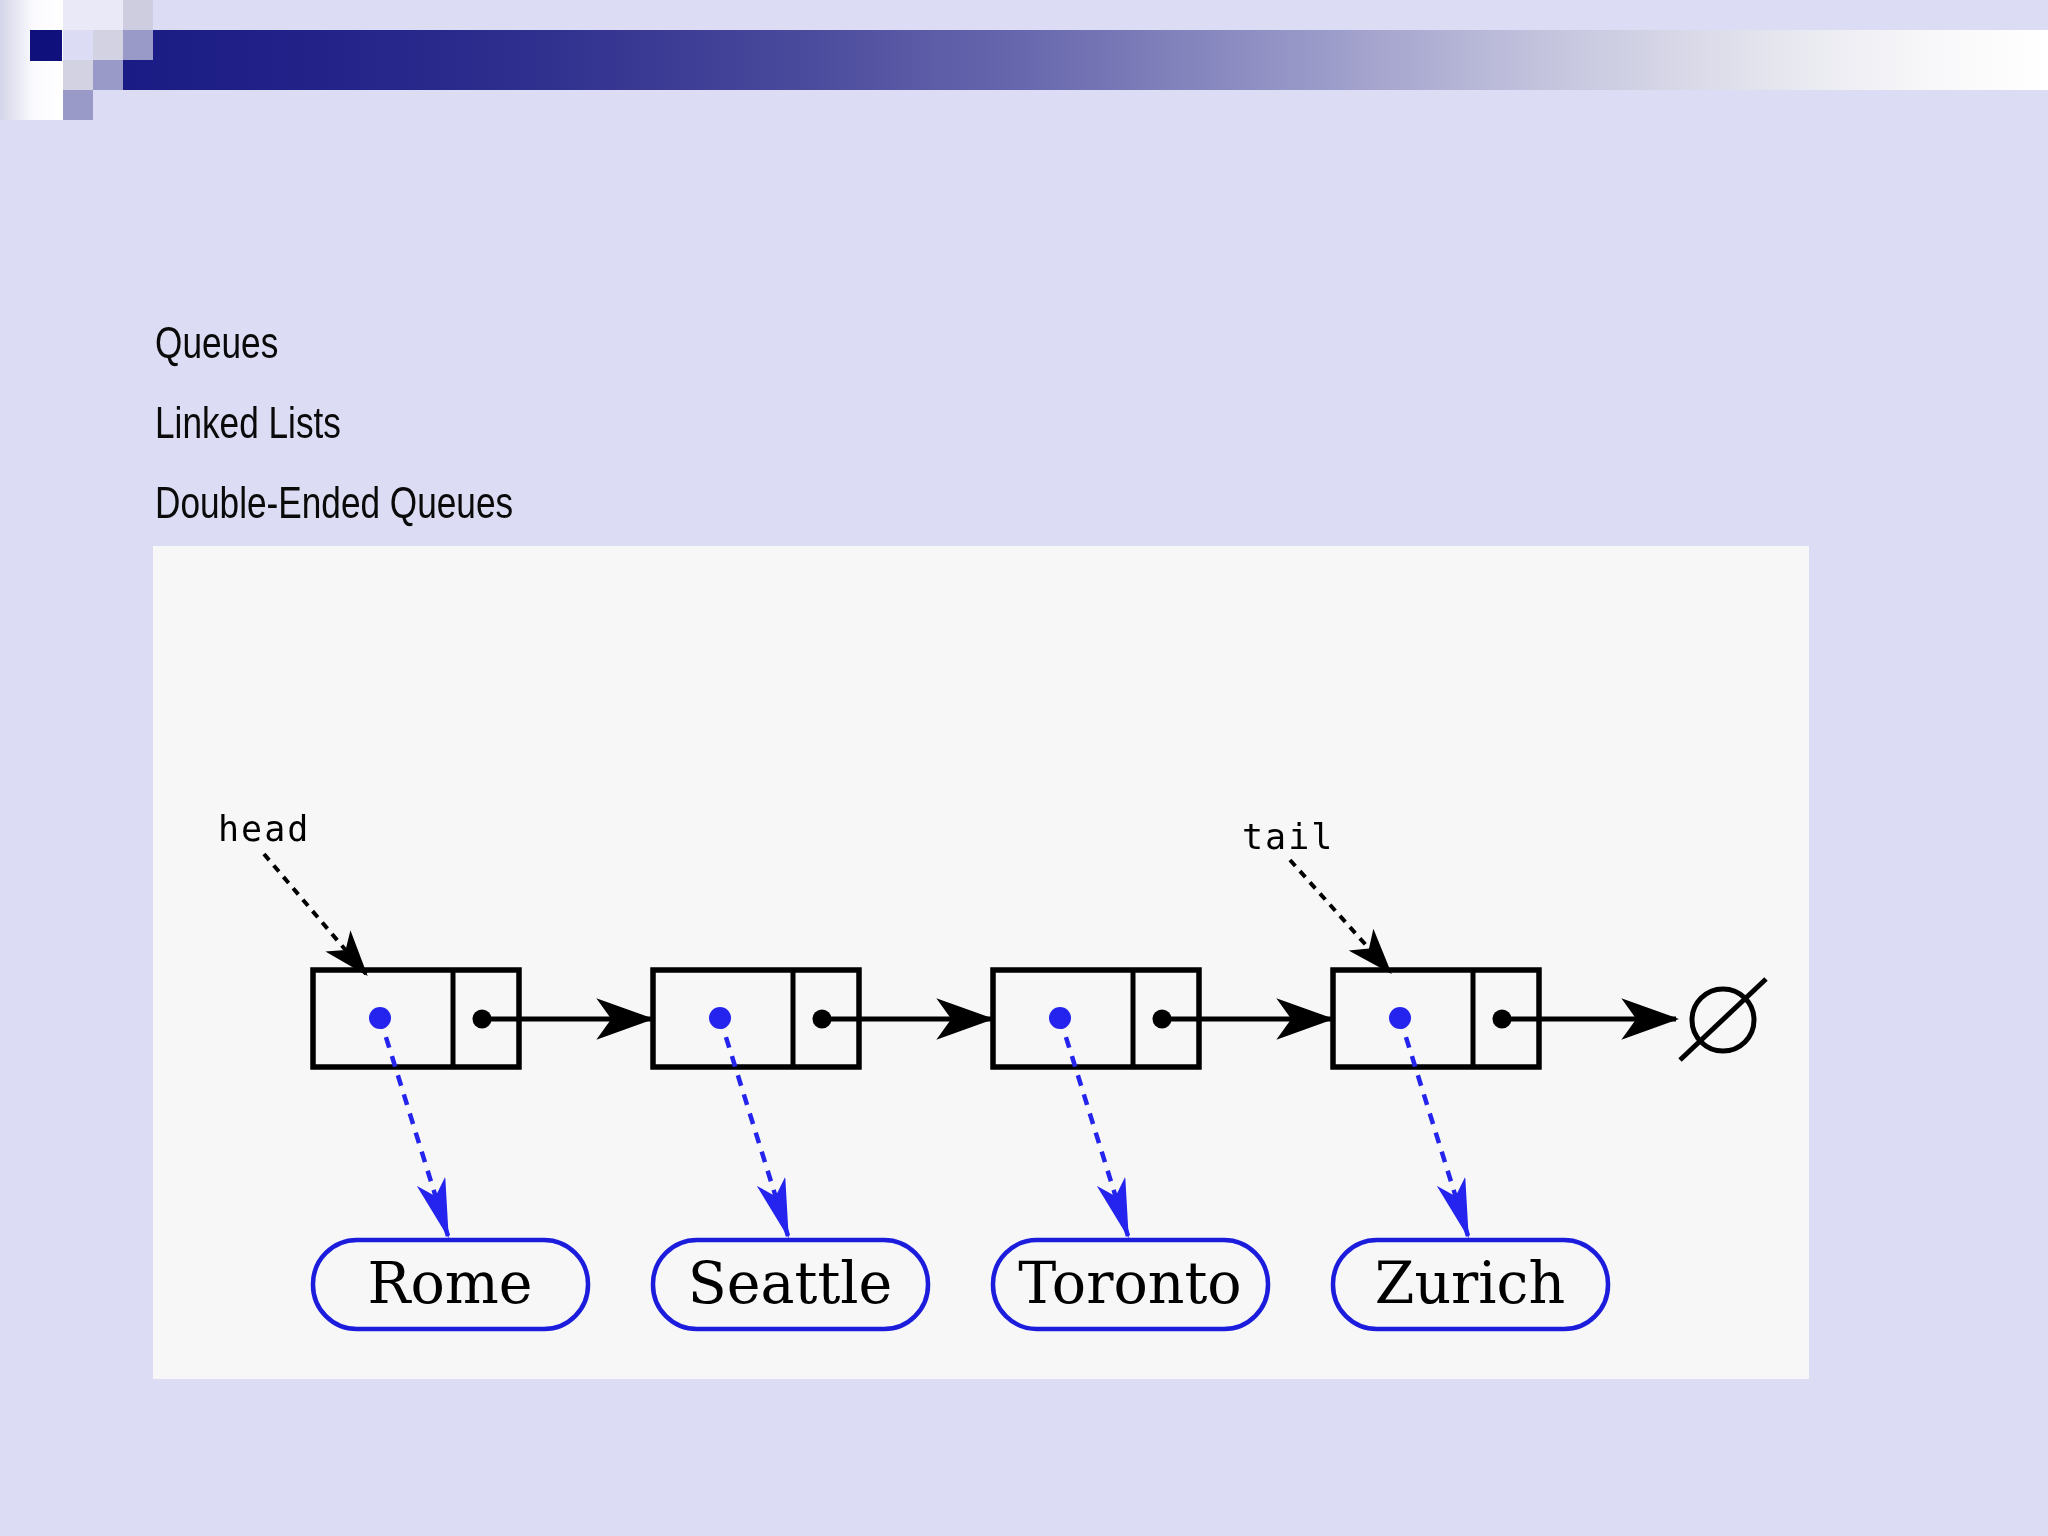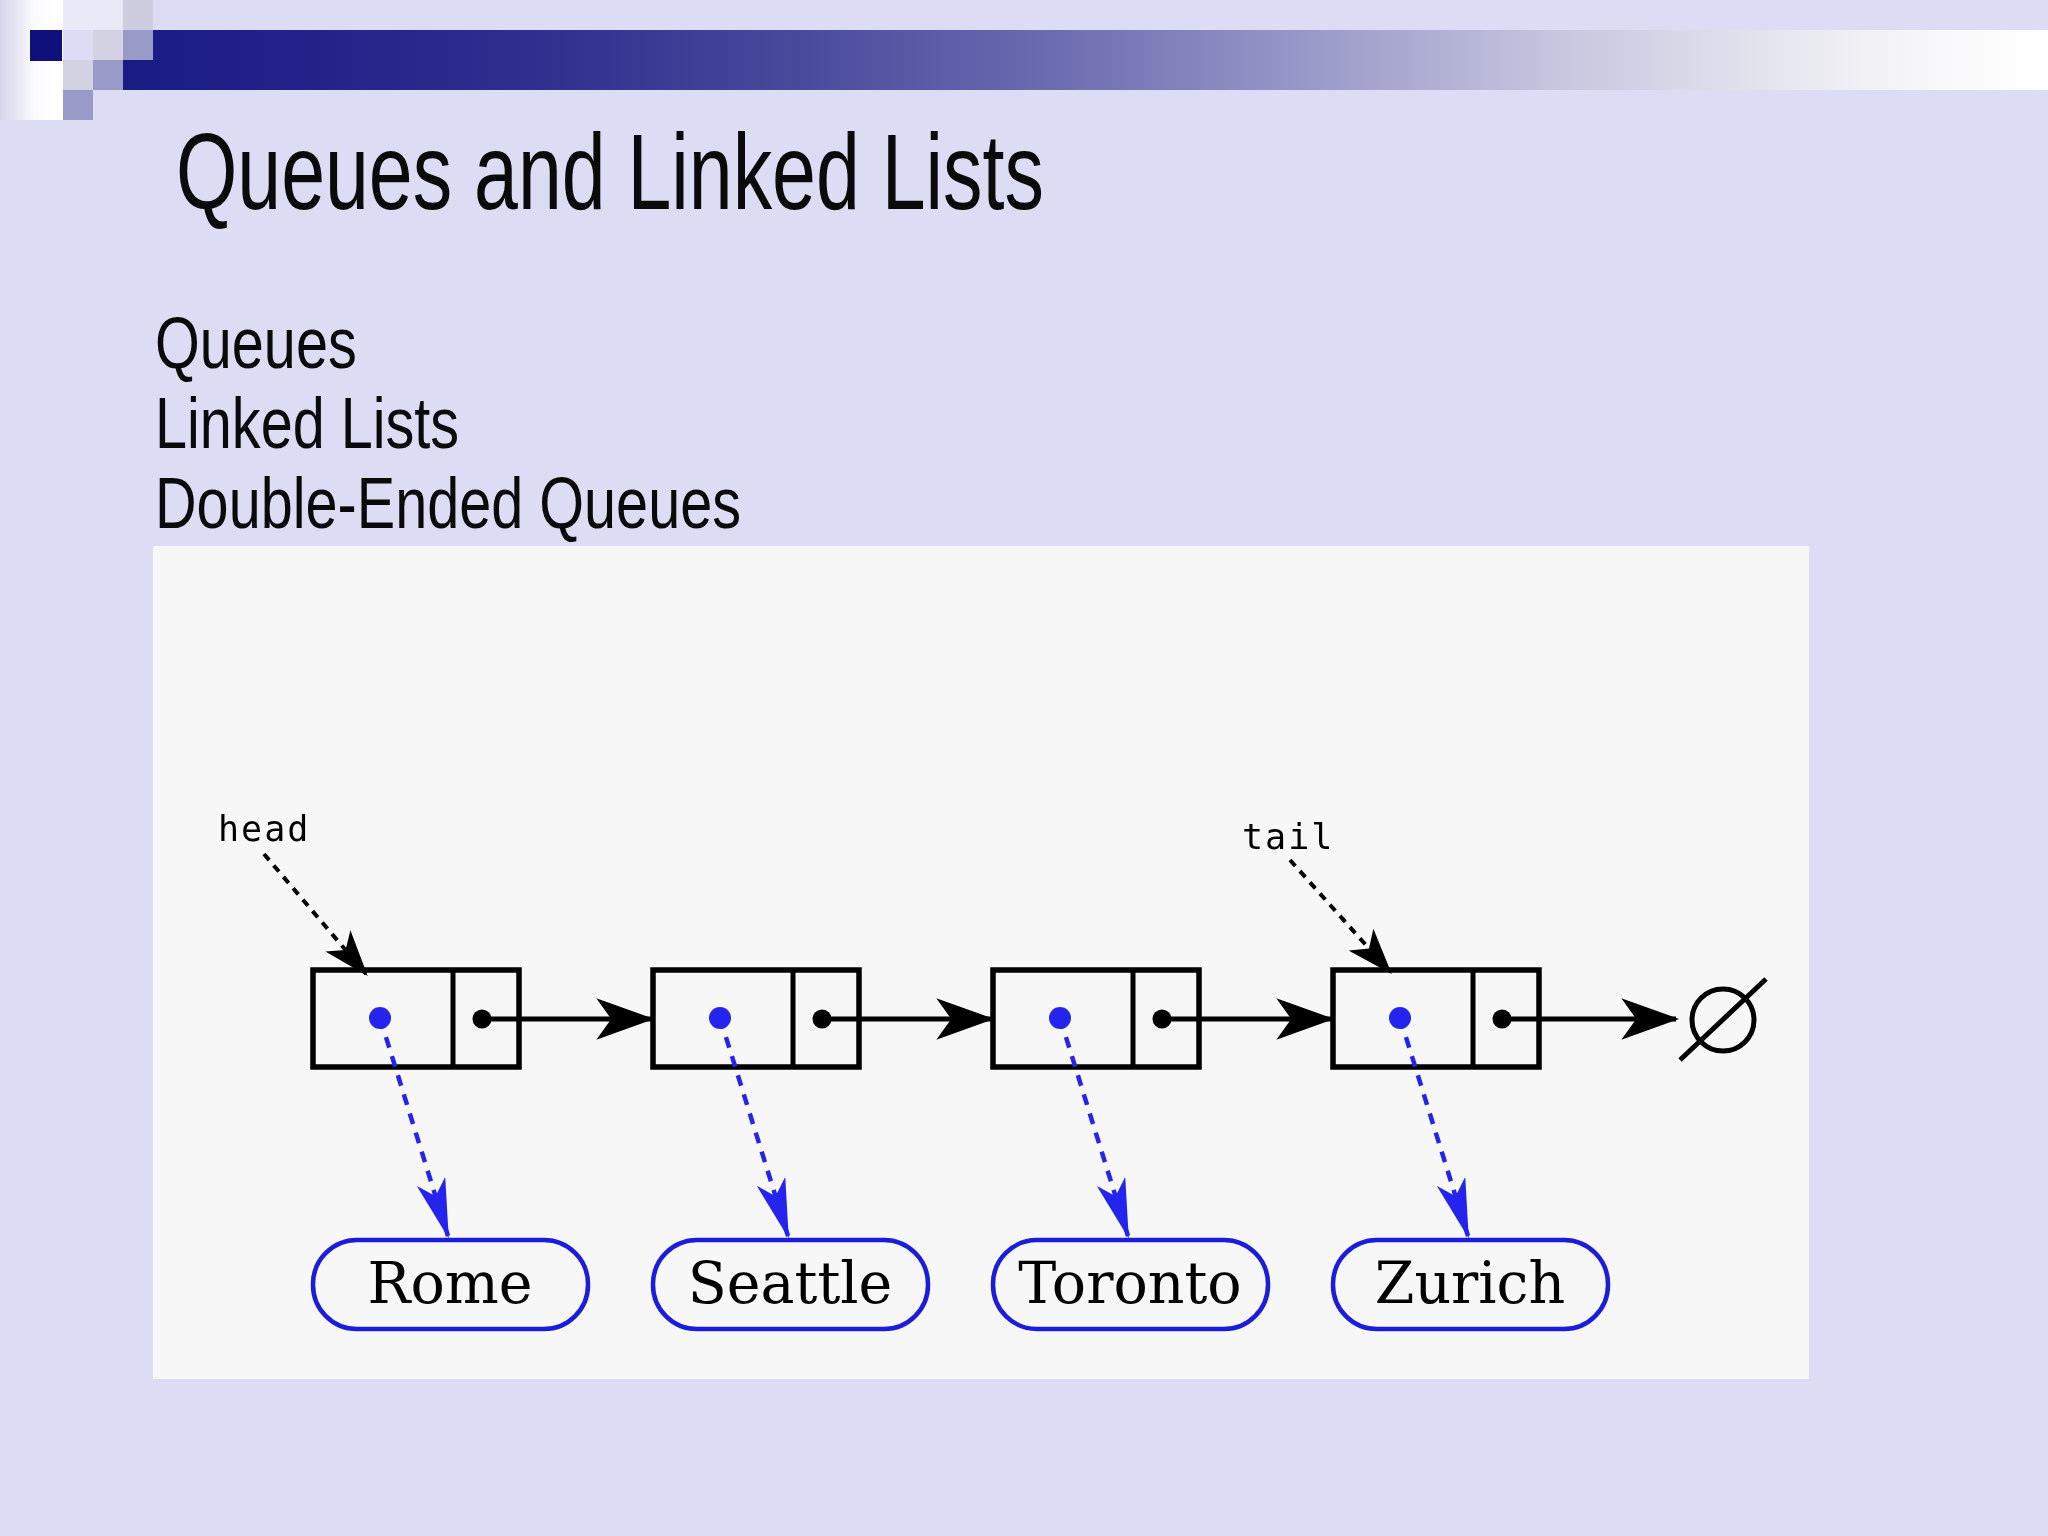--- a/index.html
+++ b/index.html
@@ -24,21 +24,21 @@
   .sq-c{left:93px;top:30px;background:#d2d2e2;}
   .sq-d{left:123px;top:30px;background:#9a9ac8;}
   .sq-e{left:63px;top:60px;background:#d2d2e2;}
   .sq-f{left:93px;top:60px;background:#9a9ac8;}
   .sq-g{left:63px;top:90px;background:#9a9ac8;}
 
   
   .title{position:absolute;left:176px;top:118px;font-size:108px;line-height:1;
     color:var(--title);white-space:nowrap;}
   .title>span{display:inline-block;transform:scaleX(0.73);transform-origin:0 50%;}
-  .bullets{position:absolute;left:155px;top:303px;font-size:72px;line-height:80px;
+  .bullets{position:absolute;left:155px;top:303px;font-size:44px;line-height:80px;
     color:var(--title);}
   .bullets .line{white-space:nowrap;transform:scaleX(0.80);transform-origin:0 50%;}
 
   
   .panel{position:absolute;left:153px;top:546px;width:1656px;height:833px;background:var(--panel);}
   svg.overlay{position:absolute;left:0;top:0;width:2048px;height:1536px;}
   .label-mono{font-family:"DejaVu Sans Mono",monospace;font-size:35px;letter-spacing:2px;fill:var(--ink);}
   .city{font-family:"DejaVu Serif",serif;font-size:57px;fill:var(--ink);text-anchor:middle;}
 </style>
 </head>
@@ -50,23 +50,20 @@
   <div class="deco white-strip"></div>
   <div class="sq sq-navy"></div>
   <div class="sq sq-a"></div>
   <div class="sq sq-b"></div>
   <div class="sq sq-c"></div>
   <div class="sq sq-d"></div>
   <div class="sq sq-e"></div>
   <div class="sq sq-f"></div>
   <div class="sq sq-g"></div>
 
-  <div class="title">
-    <span>Queues and Linked Lists</span>
-  </div>
   <div class="bullets">
     <div class="line">Queues</div>
     <div class="line">Linked Lists</div>
     <div class="line">Double-Ended Queues</div>
   </div>
 
   <div class="panel"></div>
 
   <svg class="overlay" viewBox="0 0 2048 1536">
     <defs>

